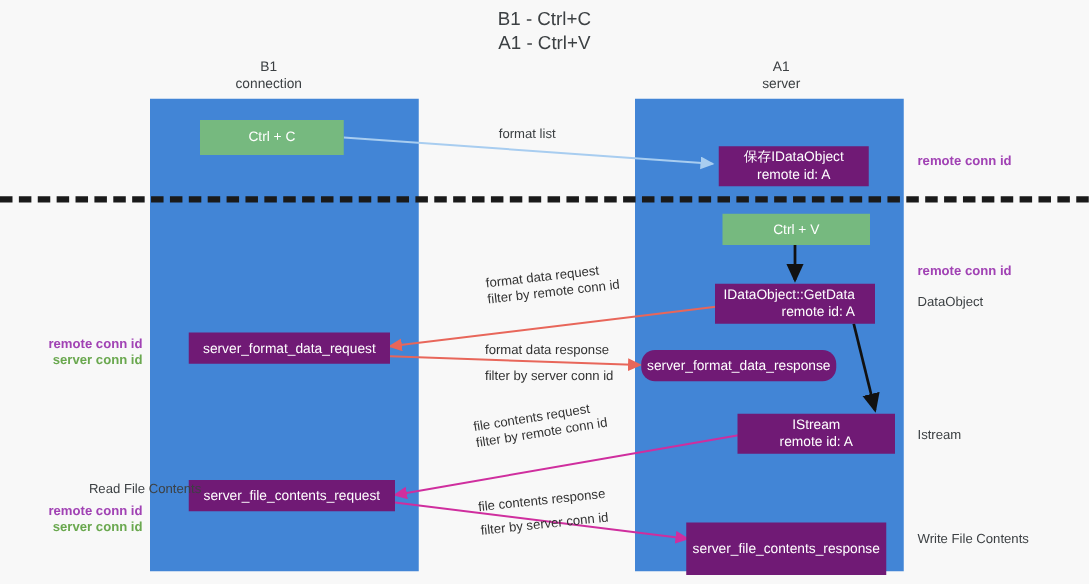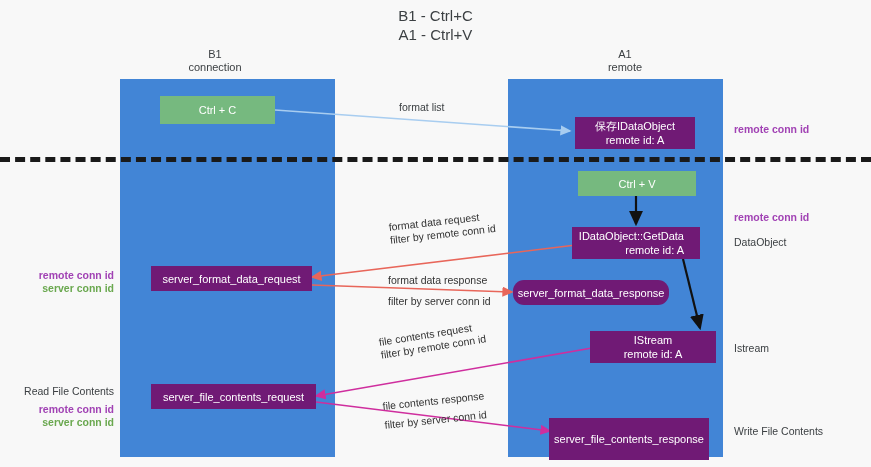--- a/index.html
+++ b/index.html
@@ -62,21 +62,21 @@
     <div>B1 - Ctrl+C</div>
     <div>A1 - Ctrl+V</div>
   </div>
 
   <div class="col-head" style="left:155px;top:48px;width:120px;">
     <div>B1</div>
     <div>connection</div>
   </div>
   <div class="col-head" style="left:565px;top:48px;width:120px;">
     <div>A1</div>
-    <div>remote</div>
+    <div>server</div>
   </div>
 
   <div class="lane" style="left:120px;top:79px;width:215px;height:378px;"></div>
   <div class="lane" style="left:508px;top:79px;width:215px;height:378px;"></div>
 
   <svg class="arrows" viewBox="0 0 871 467">
     <defs>
       <marker id="ah-blue" markerWidth="7" markerHeight="7" refX="6" refY="3.2" orient="auto">
         <path d="M0,0 L7,3.2 L0,6.4 z" fill="#a8cdf0"></path>
       </marker>
@@ -181,17 +181,17 @@
 
   <div class="lbl purple" style="left:734px;top:123px;">remote conn id</div>
   <div class="lbl purple" style="left:734px;top:211px;">remote conn id</div>
   <div class="lbl dark" style="left:734px;top:236px;">DataObject</div>
   <div class="lbl dark" style="left:734px;top:342px;">Istream</div>
   <div class="lbl dark" style="left:734px;top:425px;">Write File Contents</div>
 
   <div class="lbl purple right" style="left:0px;top:269px;width:114px;">remote conn id</div>
   <div class="lbl green right" style="left:0px;top:282px;width:114px;">server conn id</div>
 
-  <div class="lbl dark right" style="left:0px;top:385px;width:114px;">Read File Contents</div>
+  <div class="lbl dark right" style="left:0px;top:385px;width:114px;padding-left:47px;">Read File Contents</div>
   <div class="lbl purple right" style="left:0px;top:403px;width:114px;">remote conn id</div>
   <div class="lbl green right" style="left:0px;top:416px;width:114px;">server conn id</div>
 
 </div>
 
 </body></html>

